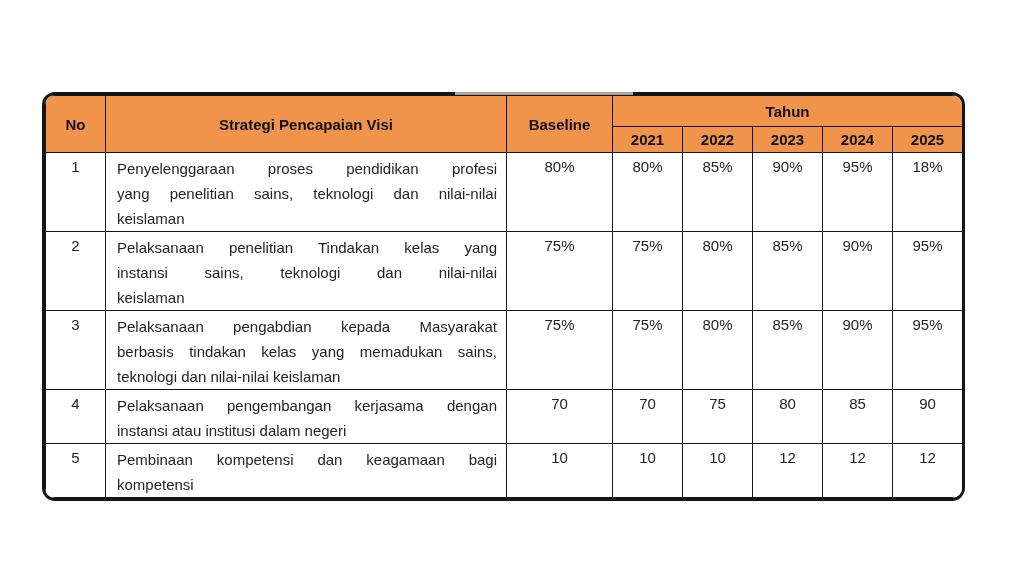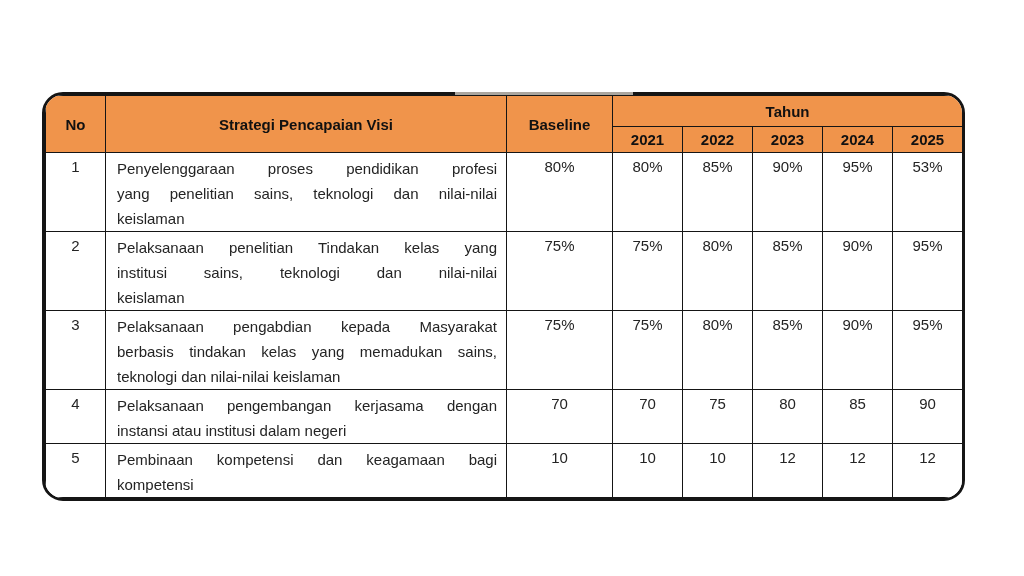--- a/index.html
+++ b/index.html
@@ -16,21 +16,21 @@
     width: 1024px;
     height: 576px;
     background: #ffffff;
   }
   .table-wrap {
     position: absolute;
     left: 42px;
     top: 92px;
     width: 923px;
     border: 3px solid #151515;
-    border-radius: 21px;
+    border-radius: 13px;
     overflow: hidden;
     box-sizing: border-box;
     background: #ffffff;
   }
   table.main {
     border-collapse: collapse;
     table-layout: fixed;
     width: 100%;
   }
   table.main col.c-no       { width: 60px;  }
@@ -126,27 +126,27 @@
           <td class="cell-strategy">
             <div class="jl">Penyelenggaraan proses pendidikan profesi</div>
             <div class="jl">yang penelitian sains, teknologi dan nilai-nilai</div>
             <div class="ll">keislaman</div>
           </td>
           <td>80%</td>
           <td>80%</td>
           <td>85%</td>
           <td>90%</td>
           <td>95%</td>
-          <td>53%</td>
+          <td>18%</td>
         </tr>
         <tr class="r-mid">
           <td>2</td>
           <td class="cell-strategy">
             <div class="jl">Pelaksanaan penelitian Tindakan kelas yang</div>
-            <div class="jl">institusi sains, teknologi dan nilai-nilai</div>
+            <div class="jl">instansi sains, teknologi dan nilai-nilai</div>
             <div class="ll">keislaman</div>
           </td>
           <td>75%</td>
           <td>75%</td>
           <td>80%</td>
           <td>85%</td>
           <td>90%</td>
           <td>95%</td>
         </tr>
         <tr class="r-mid">

